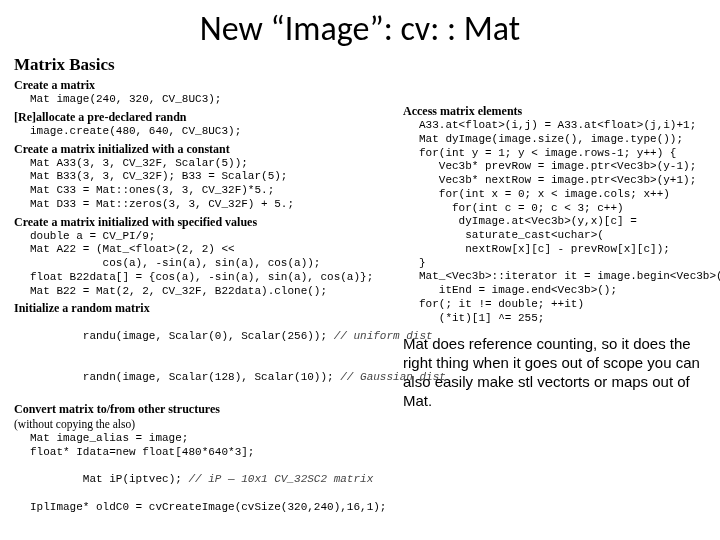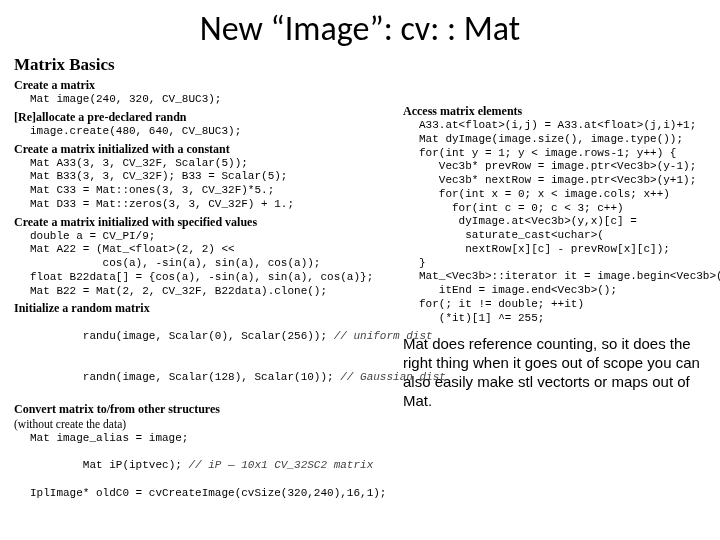--- a/index.html
+++ b/index.html
@@ -82,42 +82,43 @@
       <div class="subhead">Create a matrix</div>
       <div class="code indent1">Mat image(240, 320, CV_8UC3);</div>
 
       <div class="subhead">[Re]allocate a pre-declared randn</div>
       <div class="code indent1">image.create(480, 640, CV_8UC3);</div>
 
       <div class="subhead">Create a matrix initialized with a constant</div>
       <div class="code indent1">Mat A33(3, 3, CV_32F, Scalar(5));</div>
       <div class="code indent1">Mat B33(3, 3, CV_32F); B33 = Scalar(5);</div>
       <div class="code indent1">Mat C33 = Mat::ones(3, 3, CV_32F)*5.;</div>
-      <div class="code indent1">Mat D33 = Mat::zeros(3, 3, CV_32F) + 1.;</div>
+      <div class="code indent1">Mat D33 = Mat::zeros(3, 3, CV_32F) + 5.;</div>
 
       <div class="subhead">Create a matrix initialized with specified values</div>
       <div class="code indent1">double a = CV_PI/9;</div>
       <div class="code indent1">Mat A22 = (Mat_&lt;float&gt;(2, 2) &lt;&lt;</div>
       <div class="code indent1">           cos(a), -sin(a), sin(a), cos(a));</div>
       <div class="code indent1">float B22data[] = {cos(a), -sin(a), sin(a), cos(a)};</div>
       <div class="code indent1">Mat B22 = Mat(2, 2, CV_32F, B22data).clone();</div>
 
       <div class="subhead">Initialize a random matrix</div>
       <div class="code indent1">
         <span>randu(image, Scalar(0), Scalar(256)); </span><span class="comment">// uniform dist</span>
       </div>
       <div class="code indent1">
         <span>randn(image, Scalar(128), Scalar(10)); </span><span class="comment">// Gaussian dist</span>
       </div>
 
       <div class="subhead">
         <span>Convert matrix to/from other structures</span><br>
-        <span class="parenthetical">(without create the data)</span>
+        <span class="parenthetical">(without copying the also)</span>
       </div>
       <div class="code indent1">Mat image_alias = image;</div>
+      <div class="code indent1">float* Idata=new float[480*640*3];</div>
       <div class="code indent1">
         <span>Mat iP(iptvec); </span><span class="comment">// iP — 10x1 CV_32SC2 matrix</span>
       </div>
       <div class="code indent1">IplImage* oldC0 = cvCreateImage(cvSize(320,240),16,1);</div>
 
     </div>
 
     <div class="right-col">
       <div class="subhead">Access matrix elements</div>
       <div class="code indent1">A33.at&lt;float&gt;(i,j) = A33.at&lt;float&gt;(j,i)+1;</div>

